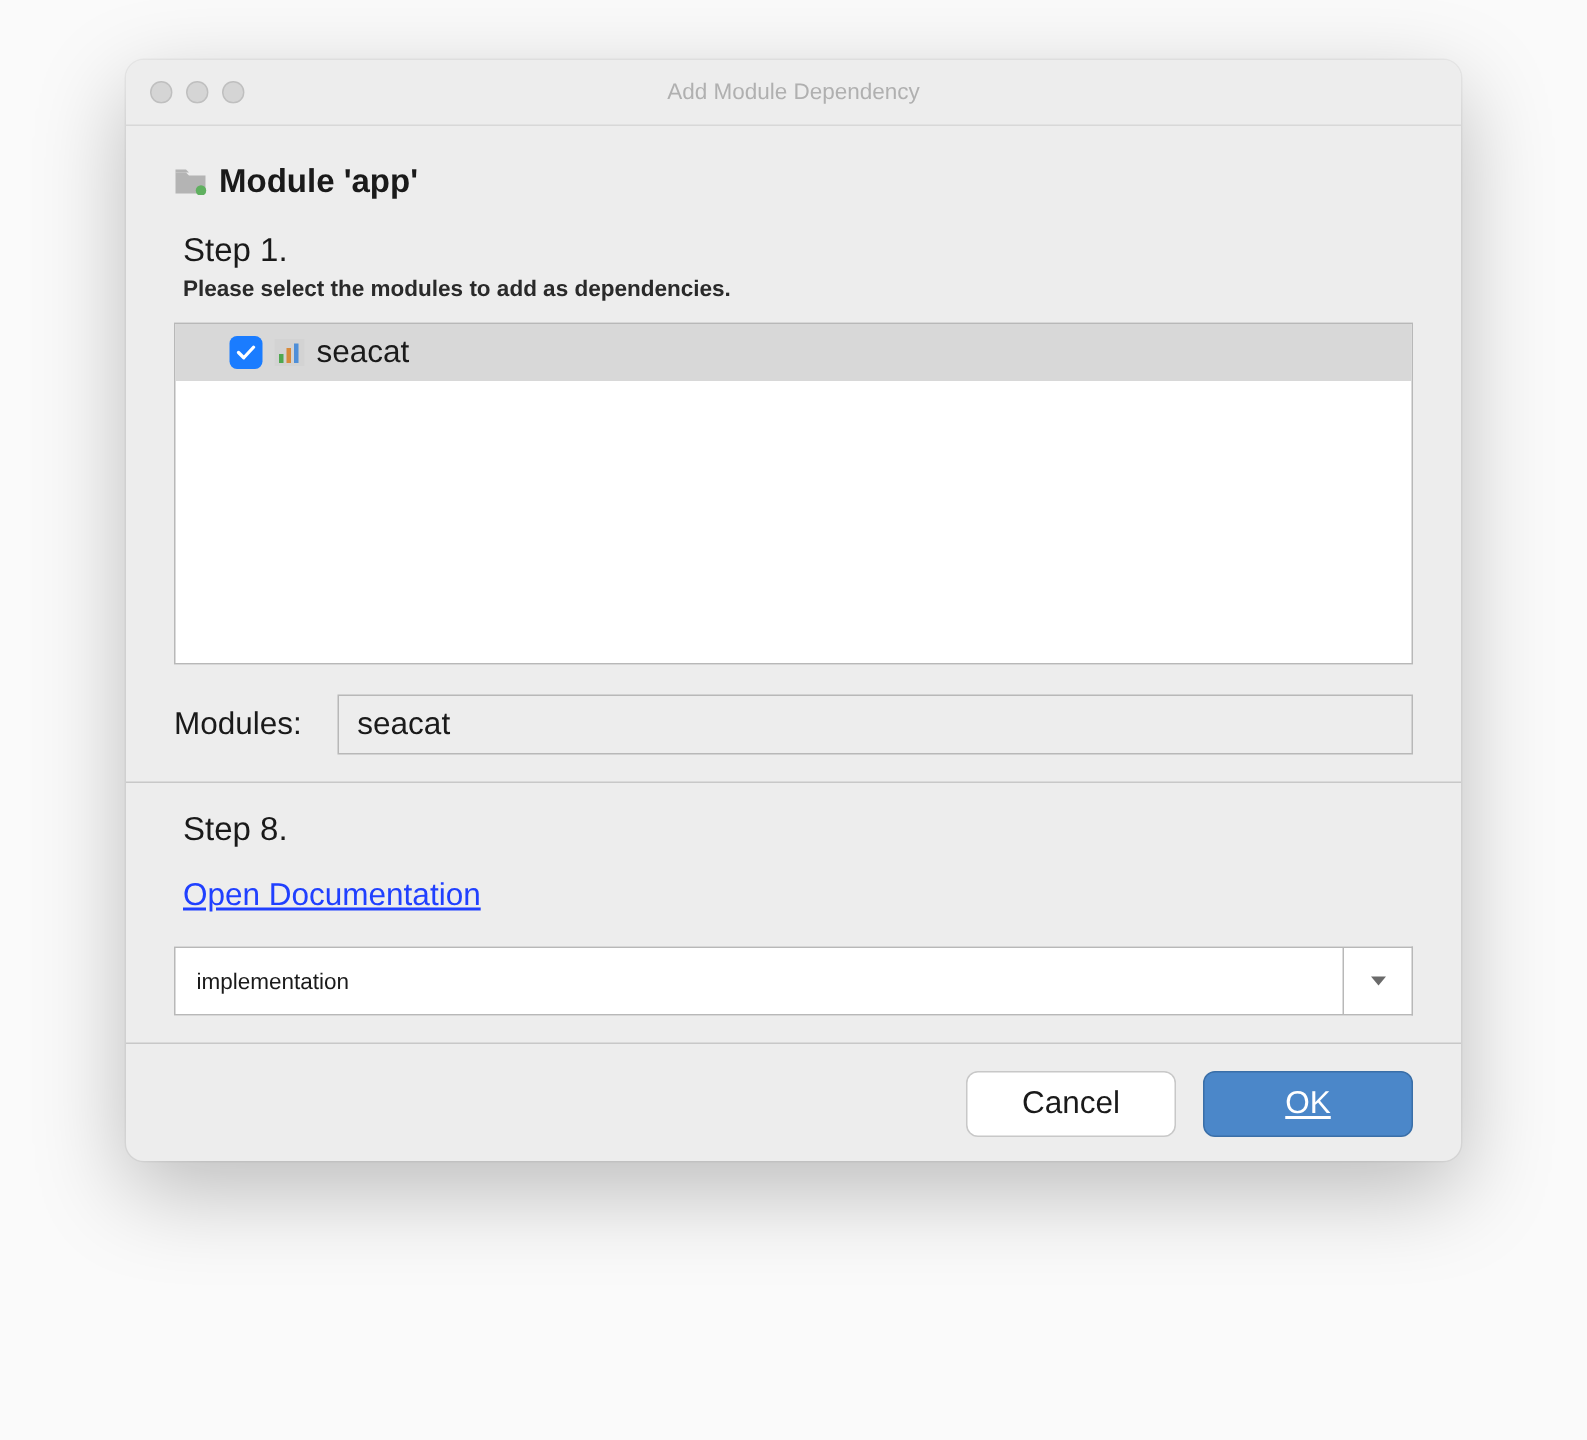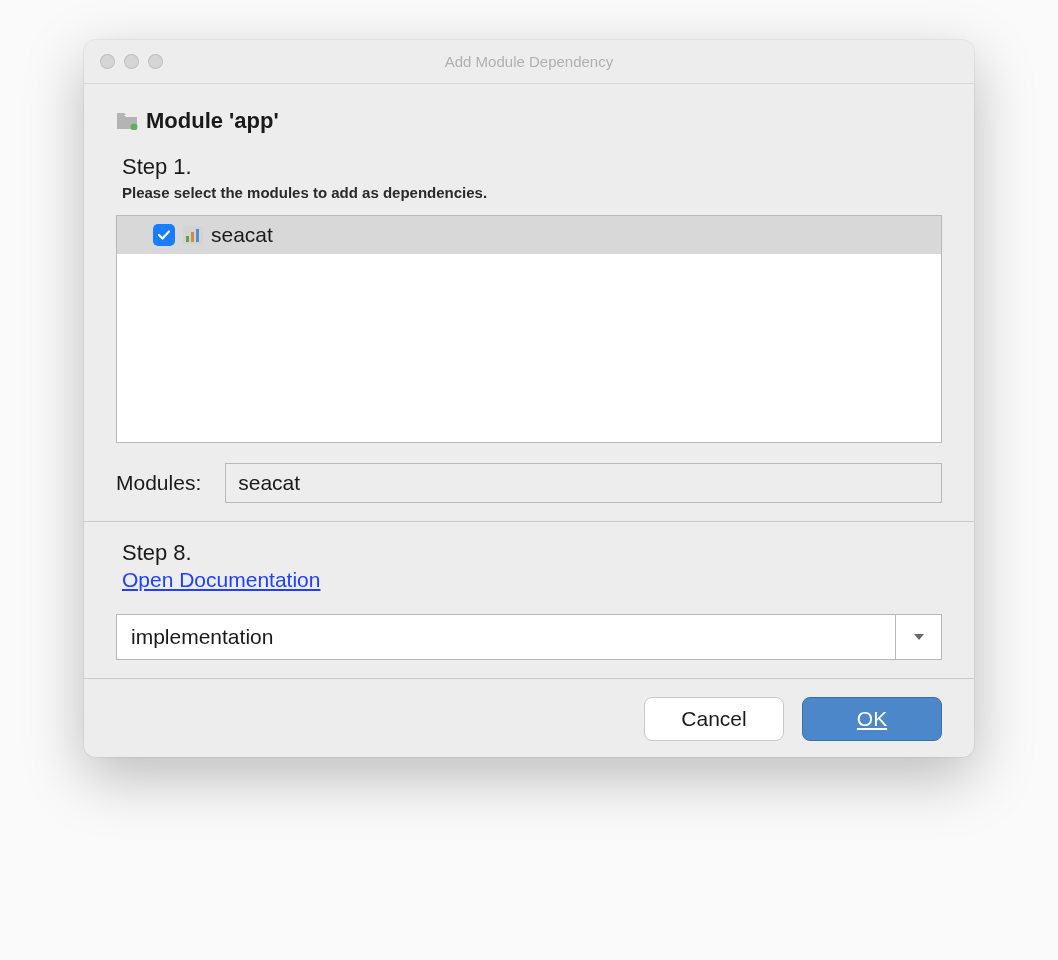--- a/index.html
+++ b/index.html
@@ -151,35 +151,35 @@
       background: #c8c8c8;
       margin: 18px -32px 18px -32px;
     }
     .doc-link {
       color: #2040ff;
       text-decoration: underline;
       font-size: 21px;
       cursor: pointer;
       margin-left: 6px;
       display: inline-block;
-      margin-top: 2px;
+      margin-top: 19px;
     }
     .select-wrapper {
       display: flex;
       margin-top: 22px;
     }
     .select-main {
       flex: 1;
       height: 46px;
       border: 1px solid #b8b8b8;
       background: #ffffff;
       display: flex;
       align-items: center;
       padding: 0 14px;
-      font-size: 21px;
+      font-size: 15px;
       color: #1a1a1a;
     }
     .select-arrow {
       width: 46px;
       height: 46px;
       border: 1px solid #b8b8b8;
       border-left: none;
       background: #ffffff;
       display: flex;
       align-items: center;

